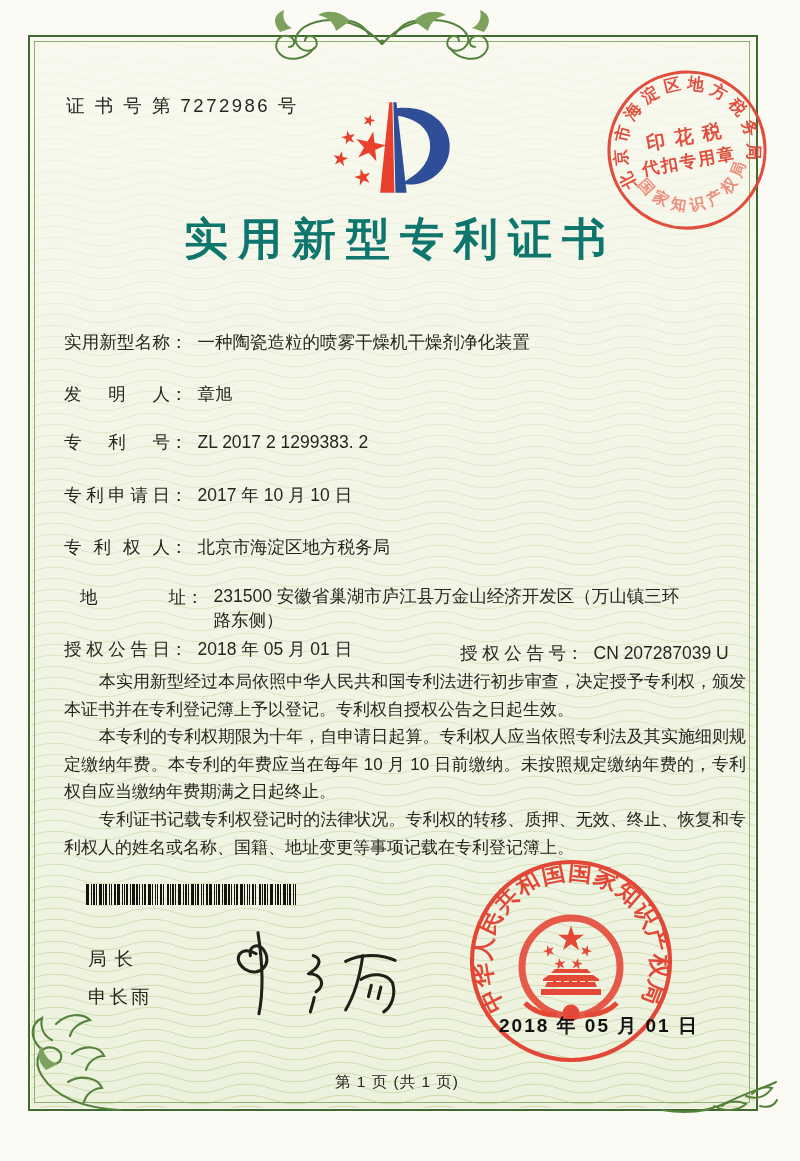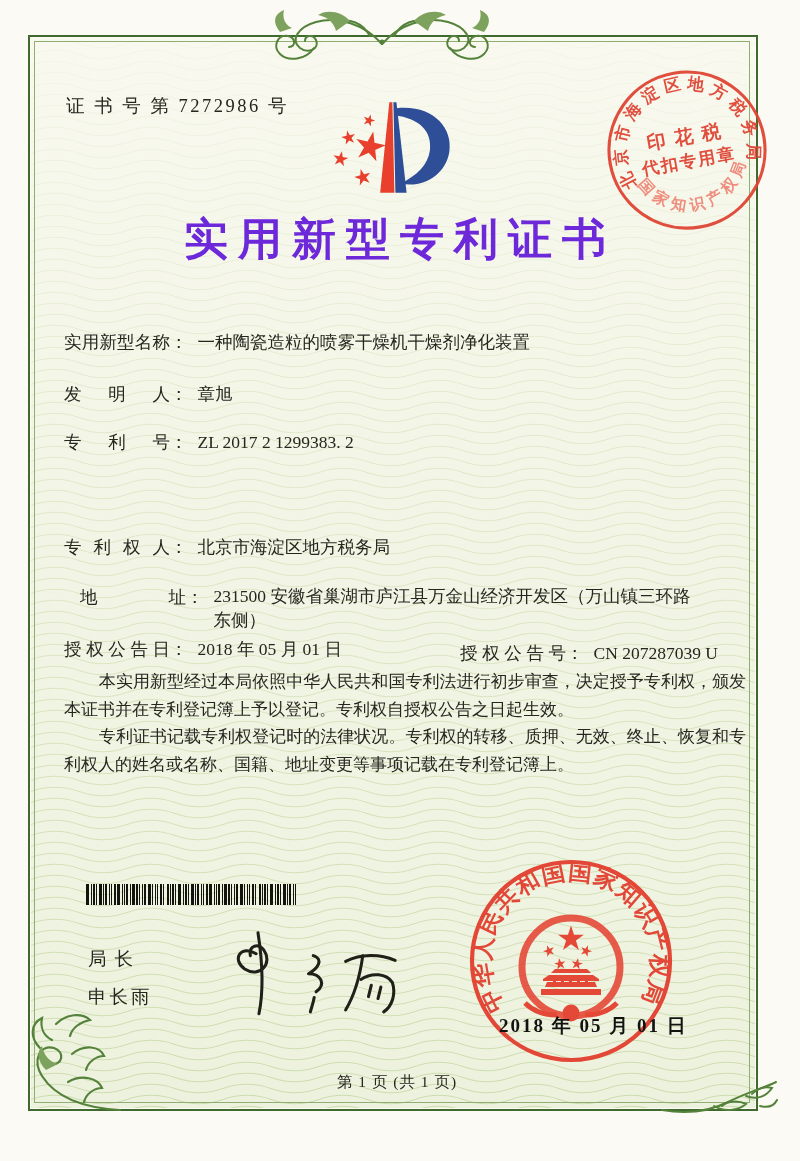--- a/index.html
+++ b/index.html
@@ -1,28 +1,28 @@
 <!DOCTYPE html>
 <html><head>
 <meta charset="utf-8">
 <style>
   html,body{margin:0;padding:0;background:#fbfaf4;}
   .page{position:relative;width:800px;height:1161px;background:#fbfaf4;overflow:hidden;
-        font-family:Liberation Serif, serif;color:#26261f;}
+        font-family:Liberation Sans, sans-serif;color:#26261f;}
   .abs{position:absolute;}
   
   .gq{position:absolute;left:31px;top:38px;z-index:0;}
   
   .f1{position:absolute;left:28px;top:35px;width:726px;height:1072px;border:2.5px solid #3e6a2d;z-index:1;pointer-events:none;}
   .f2{position:absolute;left:34px;top:41px;width:714px;height:1060px;border:1.2px solid #8fae72;z-index:1;pointer-events:none;}
   .orn{position:absolute;z-index:3;}
   .ct{z-index:2;}
   .certno{left:66px;top:93px;font-size:18.5px;letter-spacing:2.5px;}
   .logo{left:328px;top:94px;z-index:2;}
-  .title{left:0;top:210px;width:100%;text-align:center;font-size:44px;font-weight:700;letter-spacing:10px;color:#6d28d9;}
+  .title{left:0;top:210px;width:100%;text-align:center;font-size:44px;font-weight:700;letter-spacing:10px;color:#0f766e;}
   .frow{left:64px;font-size:17.5px;white-space:nowrap;}
   .lb{display:inline-block;width:106px;text-align:justify;text-align-last:justify;vertical-align:top;}
   .vl{margin-left:10px;}
   .addrv{display:inline-block;margin-left:10px;width:480px;white-space:normal;line-height:23.5px;vertical-align:top;}
   .grant2{position:absolute;left:396px;top:4px;white-space:nowrap;}
   .paras{left:64px;top:668px;width:682px;font-size:17px;line-height:27.6px;text-align:justify;}
   .paras p{margin:0;text-indent:2.05em;}
   .bticks{left:85px;top:884px;}
   .dlabel{left:88px;top:946px;font-size:18.5px;letter-spacing:8px;text-align:center;}
   .dname{left:88px;top:984px;font-size:18.5px;letter-spacing:3px;}
@@ -112,35 +112,39 @@
 
   <div class="abs ct frow" style="top:330px;">
     <span class="lb">实用新型名称</span><span>：</span><span class="vl">一种陶瓷造粒的喷雾干燥机干燥剂净化装置</span>
   </div>
   <div class="abs ct frow" style="top:382px;">
     <span class="lb">发明人</span><span>：</span><span class="vl">章旭</span>
   </div>
   <div class="abs ct frow" style="top:430px;">
     <span class="lb">专利号</span><span>：</span><span class="vl">ZL 2017 2 1299383. 2</span>
   </div>
+  <div class="abs ct frow" style="top:483px;">
+    <span class="lb">专利申请日</span><span>：</span><span class="vl">2017 年 10 月 10 日</span>
+  </div>
   <div class="abs ct frow" style="top:535px;">
     <span class="lb">专利权人</span><span>：</span><span class="vl">北京市海淀区地方税务局</span>
   </div>
   <div class="abs ct frow" style="top:585px;margin-left:16px;">
     <span class="lb">地址</span><span>：</span><span class="addrv">231500 安徽省巢湖市庐江县万金山经济开发区（万山镇三环路东侧）</span>
   </div>
   <div class="abs ct frow" style="top:637px;">
     <span class="lb">授权公告日</span><span>：</span><span class="vl">2018 年 05 月 01 日</span>
     <span class="grant2">
       <span class="lb">授权公告号</span><span>：</span><span class="vl">CN 207287039 U</span>
     </span>
   </div>
 
   <div class="abs ct paras">
     <p>本实用新型经过本局依照中华人民共和国专利法进行初步审查，决定授予专利权，颁发本证书并在专利登记簿上予以登记。专利权自授权公告之日起生效。</p>
+    <p>本专利的专利权期限为十年，自申请日起算。专利权人应当依照专利法及其实施细则规定缴纳年费。本专利的年费应当在每年 10 月 10 日前缴纳。未按照规定缴纳年费的，专利权自应当缴纳年费期满之日起终止。</p>
     <p>专利证书记载专利权登记时的法律状况。专利权的转移、质押、无效、终止、恢复和专利权人的姓名或名称、国籍、地址变更等事项记载在专利登记簿上。</p>
   </div>
 
   <svg class="abs ct bticks" width="213" height="21" viewBox="0 0 213 21">
     <path d="M1,10.5 H212" stroke="#14140f" stroke-width="21" stroke-dasharray="3 2 1 1 2 1 1 2 3 1 1 1 2 2 1 1 1 2 2 1 3 2 1 1 1 1 2 2 1 1 3 1 2 1 1 2 1 1 2 2 3 1 1 2 1 1 1 2 2 1 1 3 2 1 1 1 2 1 1 2"></path>
   </svg>
 
   <div class="abs ct dlabel">局长</div>
   <div class="abs ct dname">申长雨</div>
 

